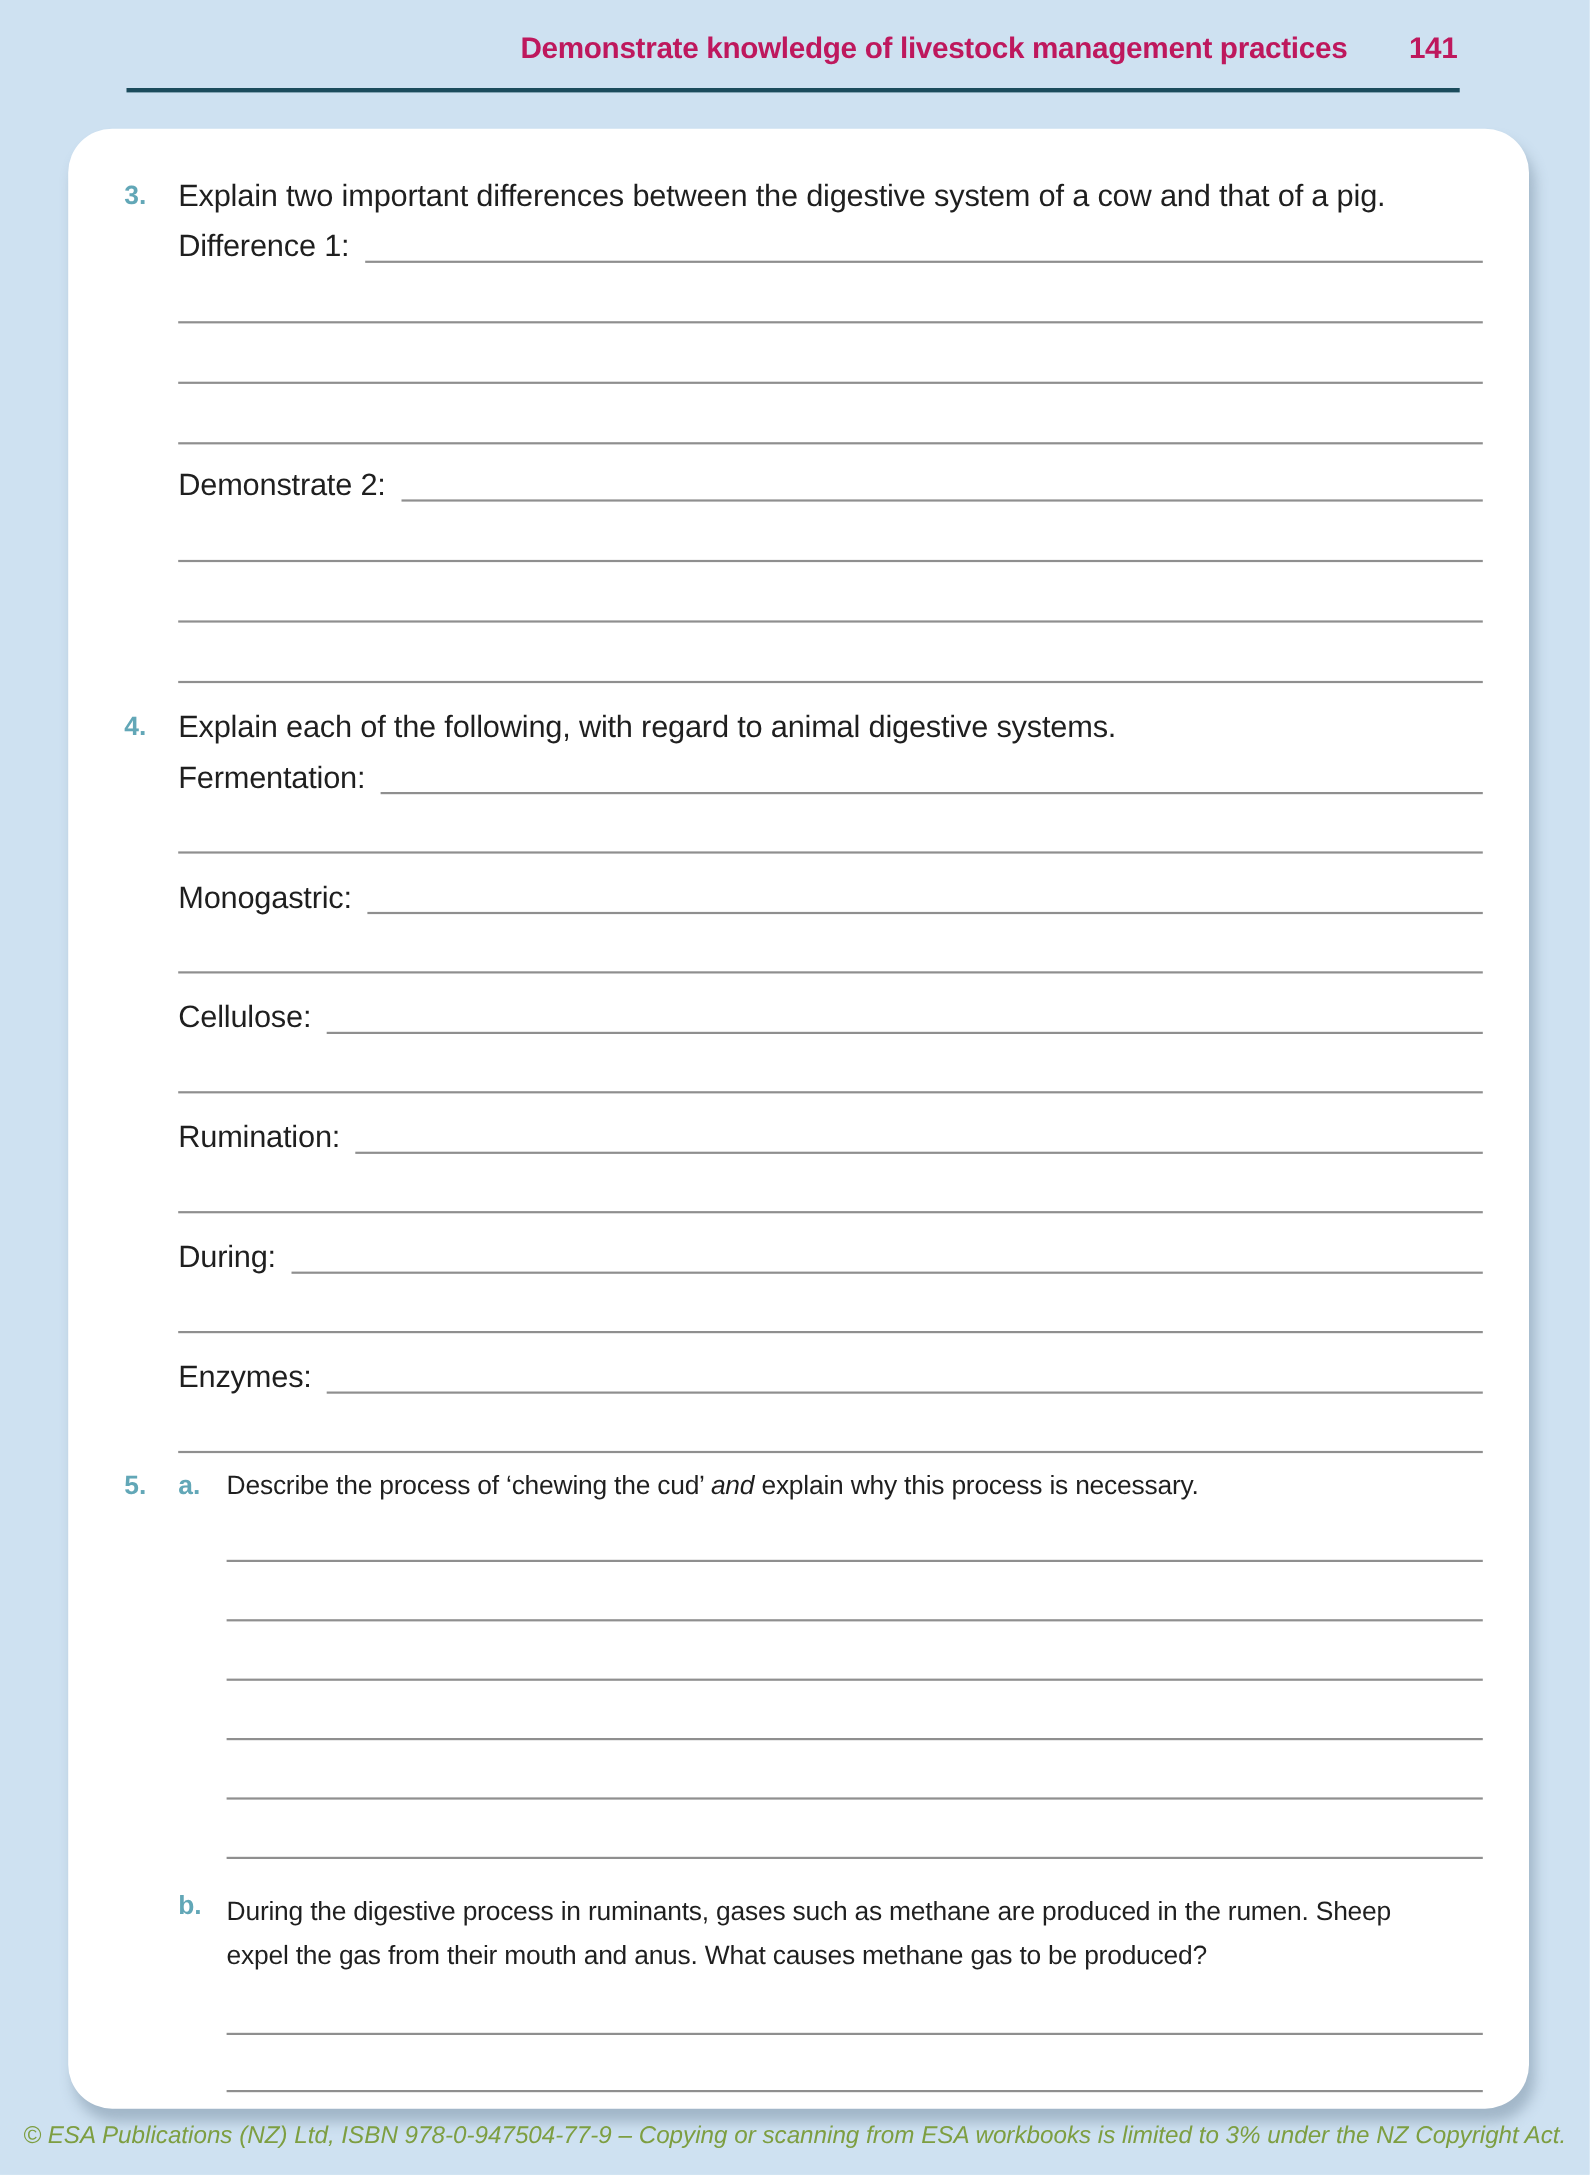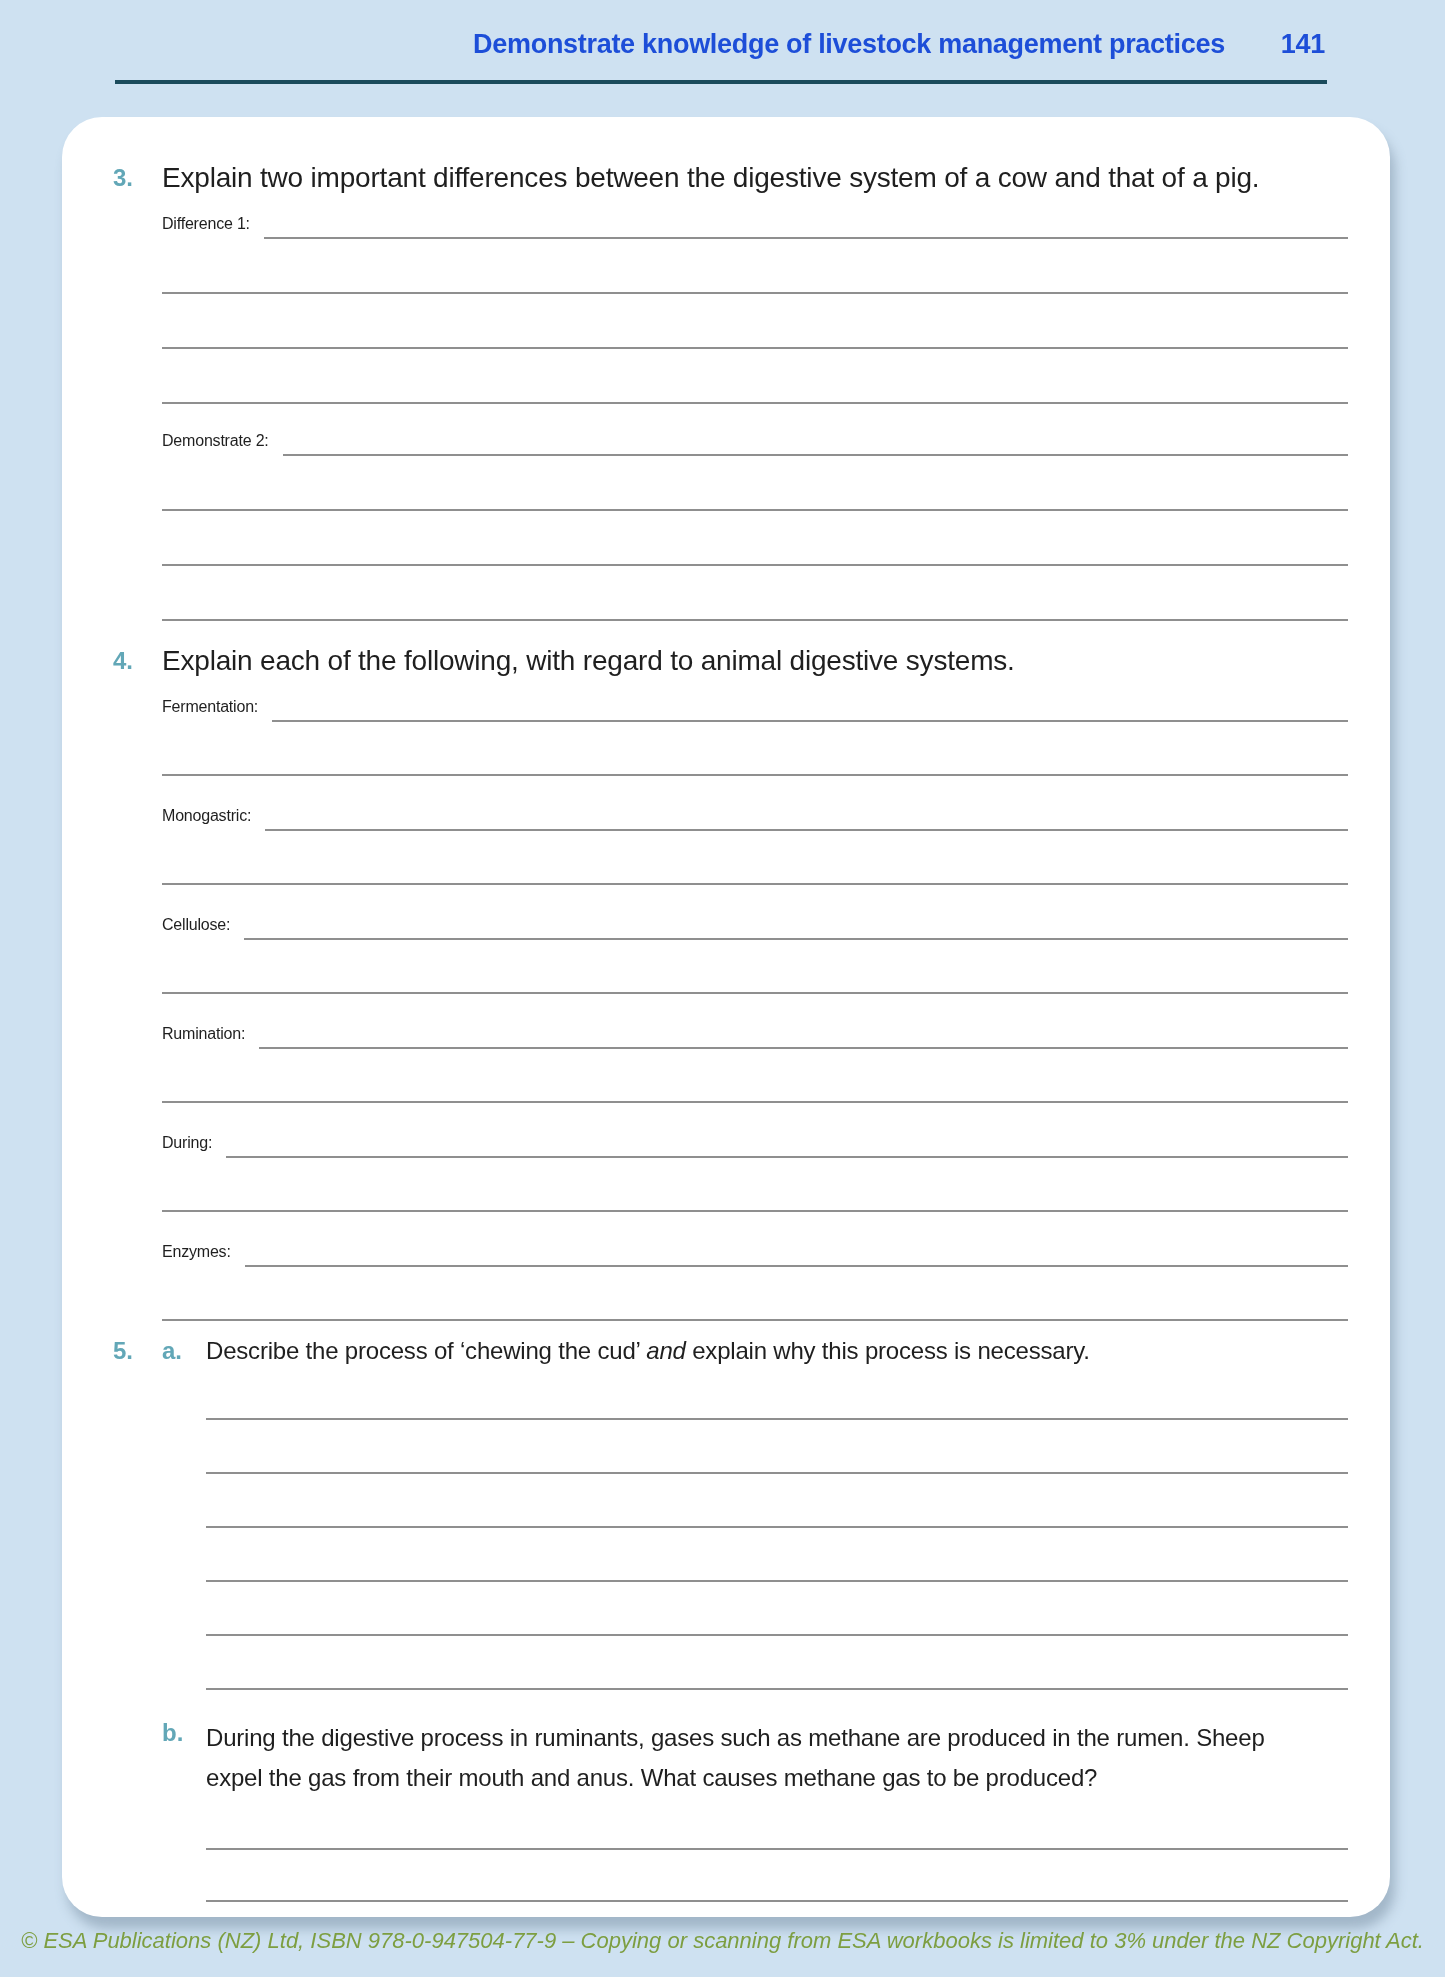--- a/index.html
+++ b/index.html
@@ -17,21 +17,21 @@
     display: flex;
     justify-content: flex-end;
     align-items: baseline;
     gap: 56px;
     padding: 28px 120px 0 0;
     line-height: 32px;
   }
   .header-title, .header-page {
     font-size: 27px;
     font-weight: bold;
-    color: #1d4ed8;
+    color: #be185d;
     letter-spacing: -0.3px;
   }
   .header-rule {
     height: 4px;
     background: #1b4b5c;
     margin: 20px 118px 0 115px;
   }
   
   .card {
     box-sizing: border-box;
@@ -62,21 +62,21 @@
   }
   
   .field-row {
     display: flex;
     align-items: flex-end;
     height: 38px;
     margin-top: 8px;
   }
   .field-label {
     flex: none;
-    font-size: 16px;
+    font-size: 28px;
     line-height: 28px;
     padding: 0 14px 1px 0;
     letter-spacing: -0.2px;
   }
   .answer-line {
     flex: 1;
     border-bottom: 2px solid #8f8f8f;
     height: 100%;
   }
   .writing-line {

